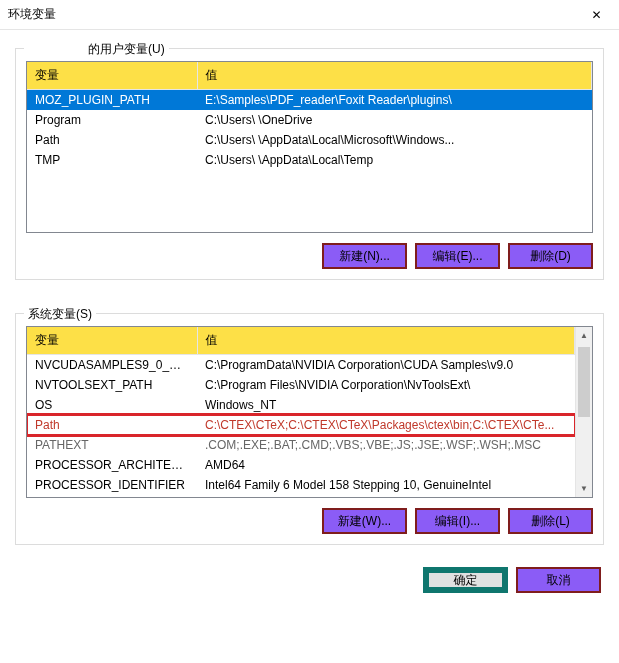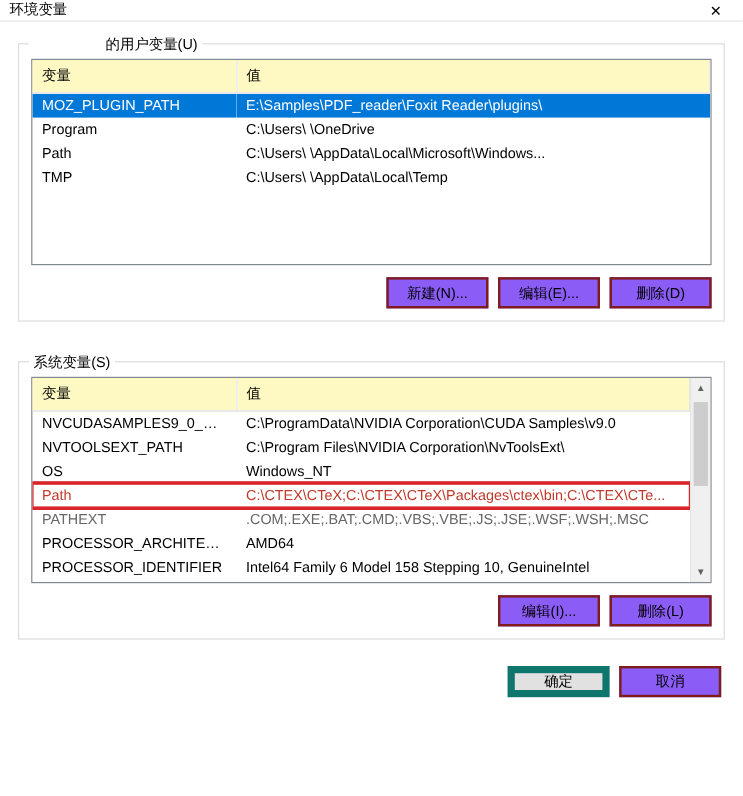--- a/index.html
+++ b/index.html
@@ -1,26 +1,26 @@
 <!DOCTYPE html>
 <html><head>
 <meta charset="utf-8">
 <style>
   * { box-sizing: border-box; font-family: "Microsoft YaHei", "Segoe UI", sans-serif; font-size: 12px; }
   body { margin: 0; background: #fff; width: 619px; height: 663px; overflow: hidden; }
-  .titlebar { height: 18px; display: flex; align-items: center; justify-content: space-between; border-bottom: 1px solid #e5e5e5; }
+  .titlebar { height: 30px; display: flex; align-items: center; justify-content: space-between; border-bottom: 1px solid #e5e5e5; }
   .titlebar .title { padding-left: 8px; }
   .titlebar .close { width: 45px; height: 30px; display: flex; align-items: center; justify-content: center; font-size: 14px; }
   .content { padding: 10px 15px; }
   .groupbox { border: 1px solid #dcdcdc; padding: 12px 10px 10px 10px; position: relative; margin-top: 8px; }
   .group-label { position: absolute; top: -8px; left: 8px; background: #fff; padding: 0 4px; }
   .table-wrap { border: 1px solid #828790; background: #fff; height: 172px; overflow: hidden; position: relative; }
   .table-wrap.sys { height: 172px; }
   .tbl { width: 100%; border-collapse: collapse; }
-  .tbl th { text-align: left; font-weight: normal; padding: 5px 8px; border-bottom: 1px solid #e5e5e5; border-right: 1px solid #e5e5e5; background: #fef9c3; position: sticky; top: 0; }
+  .tbl th { text-align: left; font-weight: normal; padding: 5px 8px; border-bottom: 1px solid #e5e5e5; border-right: 1px solid #e5e5e5; background: #fde047; position: sticky; top: 0; }
   .tbl td { padding: 3px 8px; white-space: nowrap; overflow: hidden; text-overflow: ellipsis; max-width: 0; }
   .tbl .col-name { width: 170px; }
   .row-sel td { background: #0078d7; color: #fff; }
   .row-highlight { outline: 3px solid #d9252a; outline-offset: -1px; }
   .row-highlight td { color: #c0392b; }
   .row-dotted td { color: #666; }
   .btn-row { display: flex; justify-content: flex-end; gap: 8px; margin-top: 10px; }
   .btn { min-width: 85px; height: 26px; border: 2px solid #7f1d1d; background: #8b5cf6; padding: 0 12px; cursor: default; display: inline-flex; align-items: center; justify-content: center; }
   .btn-primary { border: 6px solid #0f766e; background: #e1e1e1; }
   .dialog-btns { display: flex; justify-content: flex-end; gap: 8px; padding: 12px 18px 18px; }
@@ -121,20 +121,21 @@
             </tr>
           </tbody>
       </table>
       <div class="scrollbar-v">
         <div class="scroll-arrow">▲</div>
         <div class="scroll-thumb"></div>
         <div class="scroll-arrow" style="position:absolute;bottom:0;left:0;right:0">▼</div>
       </div>
     </div>
     <div class="btn-row">
+      <button class="btn">新建(W)...</button>
       <button class="btn">编辑(I)...</button>
       <button class="btn">删除(L)</button>
     </div>
   </div>
 
 </div>
 
 <div class="dialog-btns">
   <button class="btn btn-primary">确定</button>
   <button class="btn">取消</button>

